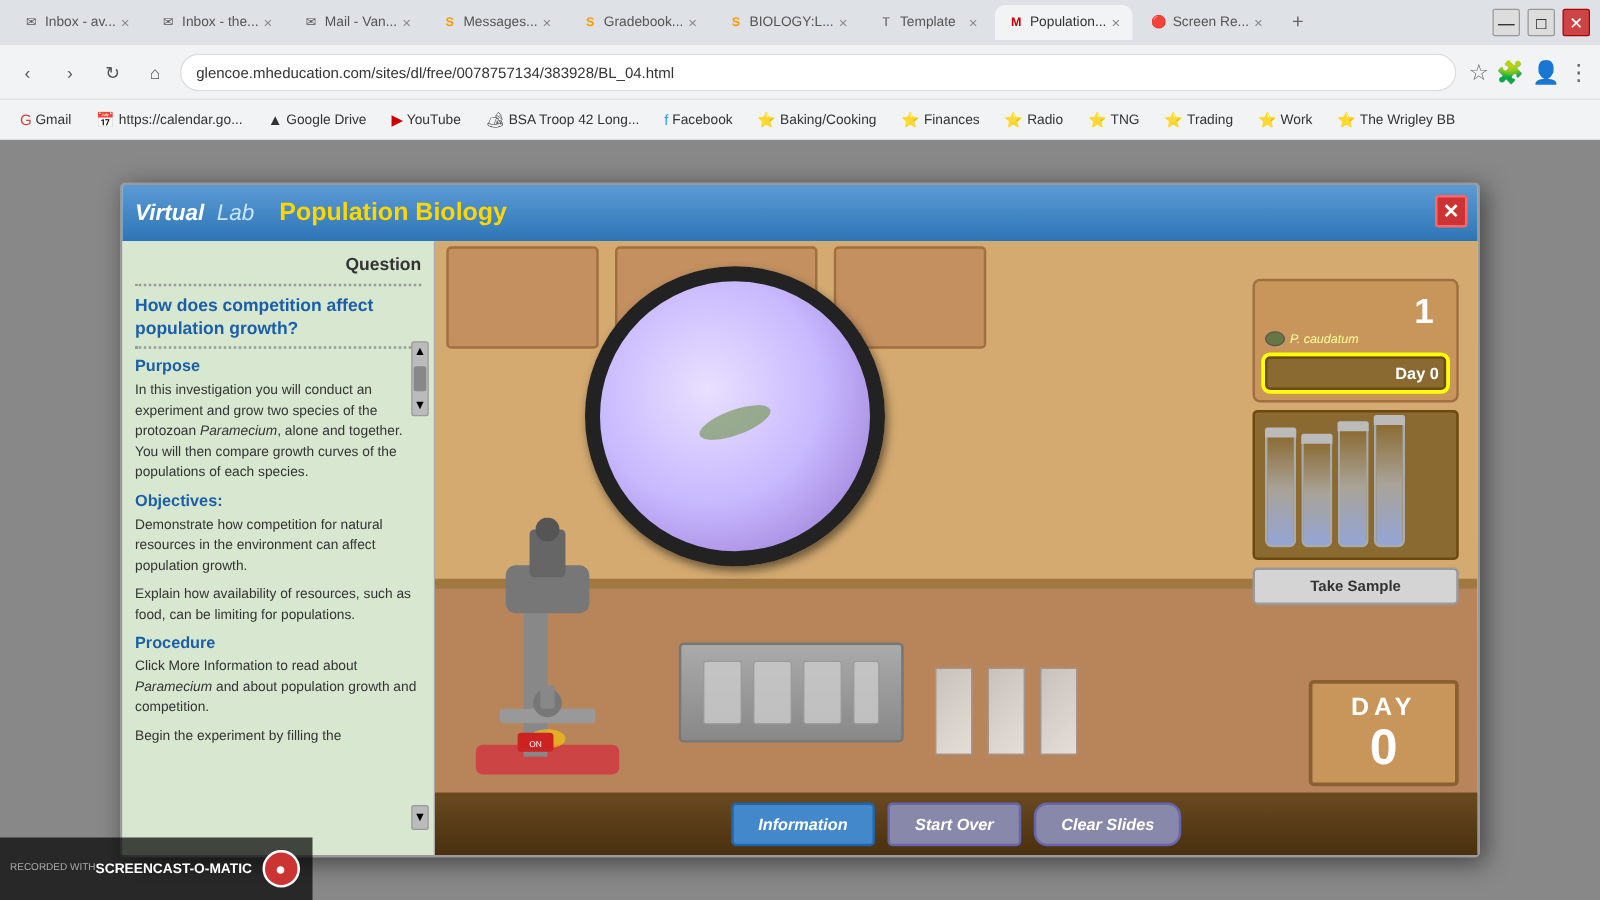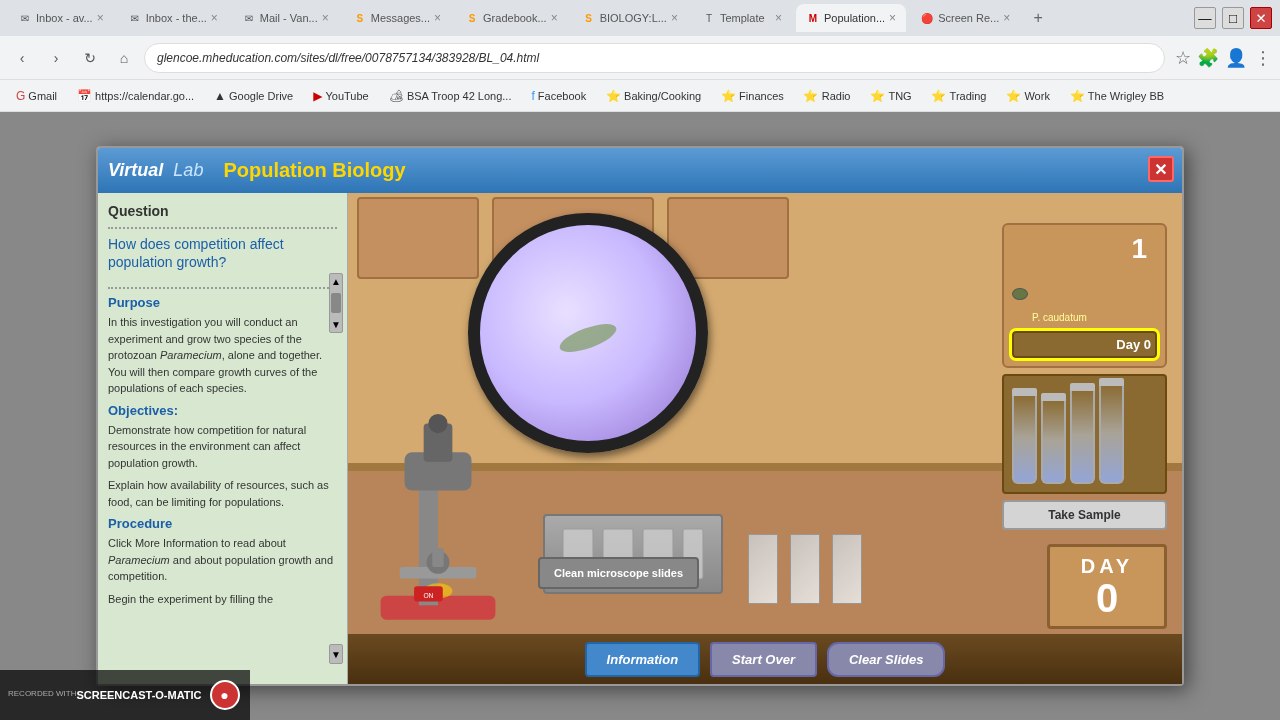--- a/index.html
+++ b/index.html
@@ -10,21 +10,21 @@
     .browser-titlebar { background: #dee1e6; height: 36px; display: flex; align-items: center; padding: 0 8px; gap: 4px; }
     .tab { display: flex; align-items: center; height: 28px; padding: 0 10px; border-radius: 8px 8px 0 0; font-size: 11px; gap: 4px; background: #dee1e6; color: #555; min-width: 100px; max-width: 160px; }
     .tab.active { background: #f1f3f4; color: #333; }
     .tab-favicon { width: 14px; height: 14px; font-size: 10px; display: flex; align-items: center; justify-content: center; }
     .tab-label { flex: 1; overflow: hidden; text-overflow: ellipsis; white-space: nowrap; }
     .tab-close { font-size: 12px; color: #888; cursor: pointer; }
     .tab-add { width: 28px; height: 28px; display: flex; align-items: center; justify-content: center; font-size: 16px; color: #666; cursor: pointer; }
 
     .browser-toolbar { height: 44px; background: #f1f3f4; display: flex; align-items: center; padding: 0 8px; gap: 6px; border-bottom: 1px solid #ddd; }
     .nav-btn { width: 28px; height: 28px; border-radius: 50%; display: flex; align-items: center; justify-content: center; font-size: 14px; color: #555; cursor: pointer; background: none; border: none; }
-    .address-bar { flex: 1; height: 30px; border-radius: 15px; background: white; border: 1px solid #ddd; display: flex; align-items: center; padding: 0 12px; font-size: 12px; color: #333; font-style: italic; }
+    .address-bar { flex: 1; height: 30px; border-radius: 15px; background: white; border: 1px solid #ddd; display: flex; align-items: center; padding: 0 12px; font-size: 12px; color: #333; }
 
     .bookmarks-bar { height: 32px; background: #f1f3f4; display: flex; align-items: center; padding: 0 8px; gap: 4px; border-bottom: 1px solid #ddd; overflow: hidden; }
     .bookmark { display: flex; align-items: center; gap: 3px; padding: 2px 8px; border-radius: 4px; font-size: 11px; color: #333; cursor: pointer; white-space: nowrap; }
     .bookmark-icon { font-size: 12px; }
 
     
     .page-content { width: 1280px; height: 608px; background: #888; position: relative; display: flex; align-items: center; justify-content: center; }
 
     
     .virtual-lab { width: 1088px; height: 540px; background: #f0f0f0; border: 2px solid #999; border-radius: 4px; position: relative; box-shadow: 4px 4px 20px rgba(0,0,0,0.5); }
@@ -32,22 +32,22 @@
     .vlab-header { width: 100%; height: 45px; background: linear-gradient(180deg, #5b9bd5 0%, #2e75b6 100%); display: flex; align-items: center; padding: 0 10px; gap: 10px; border-radius: 2px 2px 0 0; }
     .vlab-title-virtual { color: white; font-size: 18px; font-weight: bold; font-style: italic; }
     .vlab-title-lab { color: #c8e6ff; font-size: 18px; font-style: italic; }
     .vlab-title-main { color: #ffd700; font-size: 20px; font-weight: bold; margin-left: 10px; }
     .vlab-close { position: absolute; right: 8px; top: 8px; width: 26px; height: 26px; background: #cc3333; border: 2px solid #ff6666; border-radius: 3px; display: flex; align-items: center; justify-content: center; color: white; font-size: 16px; font-weight: bold; cursor: pointer; }
 
     .vlab-body { display: flex; height: calc(100% - 45px); }
 
     
     .left-panel { width: 250px; background: #d8e8d0; border-right: 1px solid #aaa; padding: 10px; overflow: hidden; position: relative; }
-    .question-header { color: #333; font-size: 14px; font-weight: bold; margin-bottom: 8px; }
-    .question-text { color: #1a5fa8; font-size: 14px; font-weight: normal; margin-bottom: 16px; line-height: 1.3; }
+    .question-header { color: #333; font-size: 14px; font-weight: bold; margin-bottom: 8px; text-align: right; }
+    .question-text { color: #1a5fa8; font-size: 14px; font-weight: bold; margin-bottom: 6px; line-height: 1.3; }
     .dotted-line { border-top: 2px dotted #999; margin: 6px 0; }
     .section-title { color: #1a5fa8; font-size: 13px; font-weight: bold; margin: 6px 0 4px 0; }
     .section-text { font-size: 11px; color: #333; line-height: 1.5; margin-bottom: 6px; }
     .section-text em { font-style: italic; }
 
     
     .right-panel { flex: 1; background: linear-gradient(180deg, #c8a870 0%, #b8955a 60%, #8a6a30 100%); position: relative; overflow: hidden; }
 
     
     .mag-glass { position: absolute; top: 20px; left: 120px; width: 240px; height: 240px; border-radius: 50%; background: radial-gradient(circle at 40% 40%, #e8e0ff, #c8b8ff 50%, #9070cc 100%); border: 12px solid #222; box-shadow: 2px 4px 8px rgba(0,0,0,0.5); z-index: 10; display: flex; align-items: center; justify-content: center; }
@@ -298,31 +298,28 @@
             <rect x="130" y="5" width="20" height="50" fill="#ccc" stroke="#999" rx="2" opacity="0.8"></rect>
           </svg>
         </div>
 
         <div style="position:absolute;bottom:80px;left:400px;display:flex;gap:12px;">
           <div style="width:30px;height:70px;background:linear-gradient(135deg,#ccc,#eee);border:1px solid #999;opacity:0.85;"></div>
           <div style="width:30px;height:70px;background:linear-gradient(135deg,#ccc,#eee);border:1px solid #999;opacity:0.85;"></div>
           <div style="width:30px;height:70px;background:linear-gradient(135deg,#ccc,#eee);border:1px solid #999;opacity:0.85;"></div>
         </div>
 
-        <div style="position:absolute;bottom:95px;left:190px;">
-          <button style="background:#888;border:2px solid #666;border-radius:4px;padding:8px 14px;font-size:11px;font-weight:bold;color:white;cursor:pointer;">Clean microscope slides</button>
-        </div>
 
         <div style="position:absolute;top:30px;right:15px;width:165px;">
           
           <div style="background:#c8955a;border:2px solid #a07040;border-radius:6px;padding:8px;margin-bottom:6px;">
             <div style="color:white;font-size:28px;font-weight:bold;text-align:right;padding-right:10px;">1</div>
             <div style="display:flex;align-items:center;gap:4px;">
               <div style="width:16px;height:12px;background:#667744;border-radius:50%;border:1px solid #555;"></div>
-              <span style="color:#ffff99;font-size:10px;margin-top:47px;">P. caudatum</span>
+              <span style="color:#ffff99;font-size:10px;font-style:italic;">P. caudatum</span>
             </div>
             <div style="background:#8a6a30;border:2px solid #6a4a10;border-radius:4px;color:white;text-align:center;padding:4px;margin-top:8px;outline:3px solid #ffff00;">
               <div style="font-size:13px;font-weight:bold;text-align:right;">Day 0</div>
             </div>
           </div>
 
           
           <div style="background:#8a6a30;border:2px solid #6a4a10;border-radius:4px;padding:8px;display:flex;gap:4px;align-items:flex-end;min-height:100px;">
 
             <div style="width:25px;height:90px;background:linear-gradient(180deg,transparent,rgba(200,220,255,0.5),rgba(150,180,255,0.8));border:2px solid #aaa;border-radius:0 0 6px 6px;border-top:none;position:relative;">

